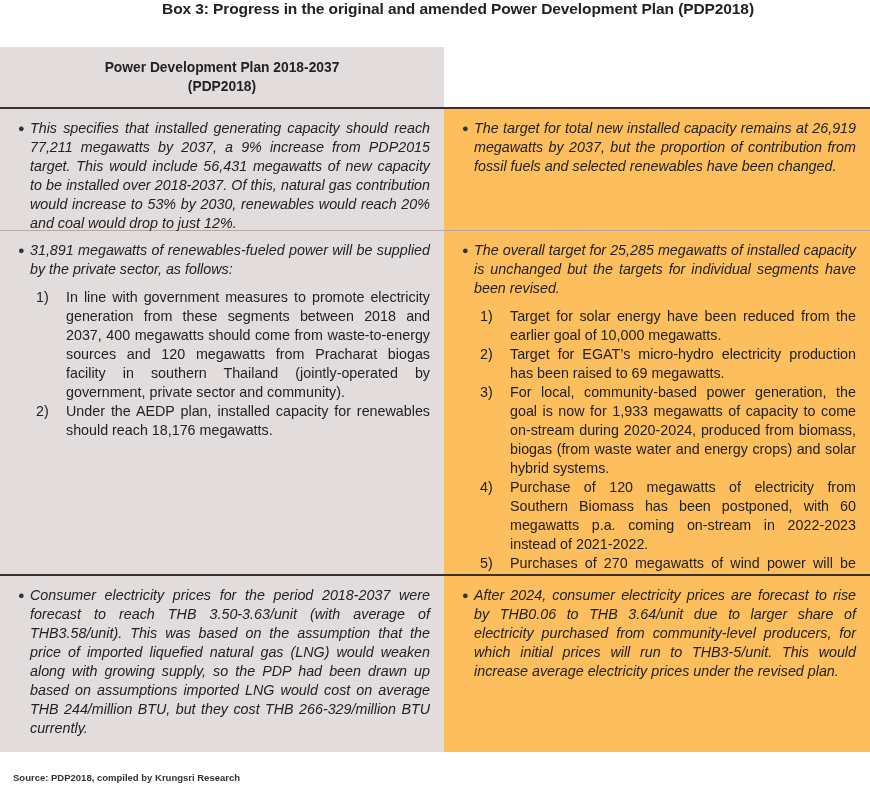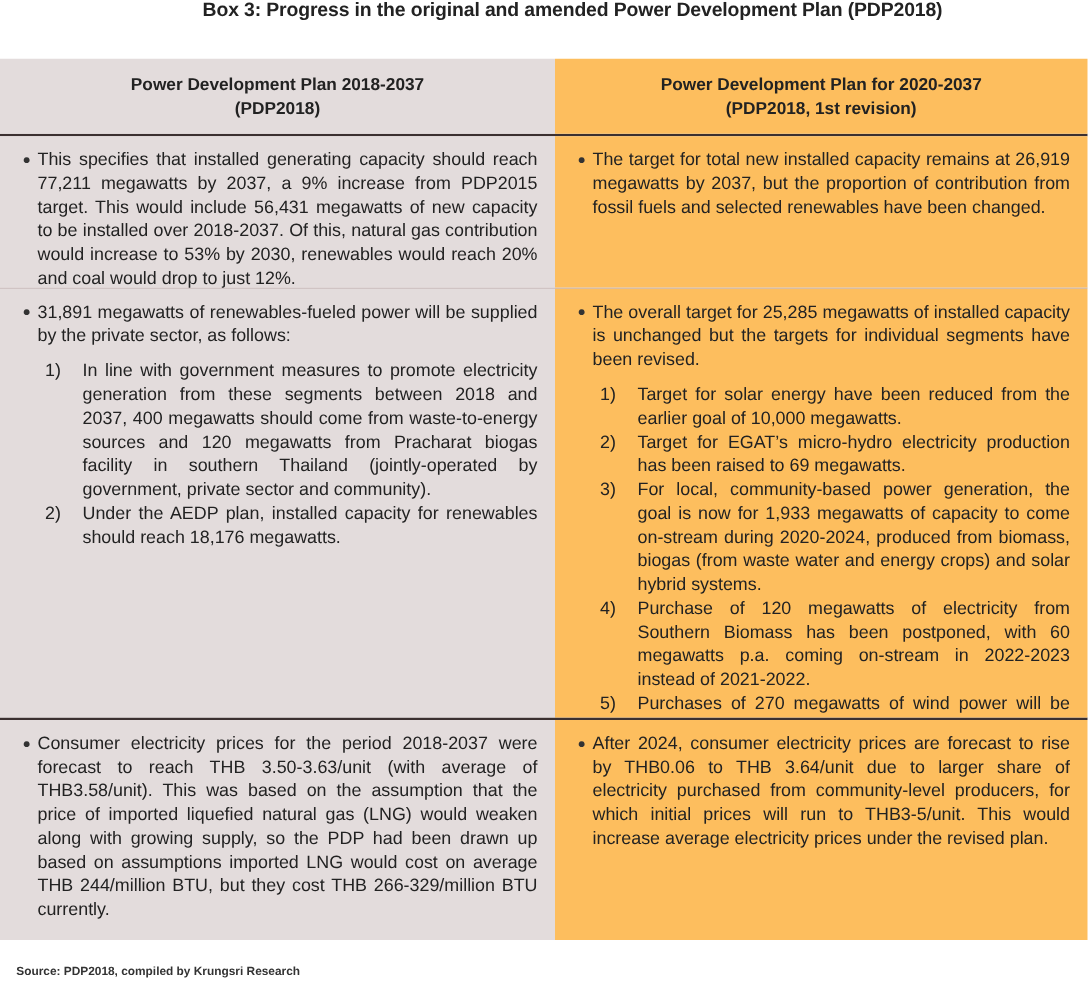--- a/index.html
+++ b/index.html
@@ -12,41 +12,37 @@
   .cell { box-sizing:border-box; font-size:14.3px; line-height:19px; }
   .cell.left { width:444px; background:#e3dcdc; }
   .cell.right { width:426px; background:#fdbe5e; }
   .head .cell { height:60px; display:flex; flex-direction:column; align-items:center; justify-content:center;
                 font-weight:bold; font-size:13.8px; line-height:19px; color:#222; }
   .sep-thick { height:2px; background:#3b3030; width:870px; }
   .sep-thin { height:1px; background:#b9a7a7; width:870px; }
   .body-cell { padding:10px 14px 0 14px; }
   .bullet { display:flex; text-align:justify; }
   .bullet .dot { width:16px; flex:none; font-size:11px; line-height:19px; color:#333; padding-left:4px; box-sizing:border-box; }
-  .bullet .txt { flex:1; }
+  .bullet .txt { flex:1;font-style:italic; }
   .sub { display:flex; text-align:justify; margin-left:22px; }
   .sub .num { width:30px; flex:none; }
   .sub .txt { flex:1; }
   .gap { height:9px; }
   .source { position:absolute; left:13px; top:772px; font-size:9.5px; color:#333;font-weight:bold; }
 </style>
 </head>
 <body>
 
 <div class="title">Box 3: Progress in the original and amended Power Development Plan (PDP2018)</div>
 
 <div class="table">
   <div class="row head">
     <div class="cell left">
       <span>Power Development Plan 2018-2037</span>
       <span>(PDP2018)</span>
-    </div>
-    <div class="cell right">
-      <span>Power Development Plan for 2020-2037</span>
-      <span>(PDP2018, 1st revision)</span>
     </div>
   </div>
   <div class="sep-thick"></div>
 
   <div class="row" style="height:121px;">
     <div class="cell left body-cell">
       <div class="bullet">
         <span class="dot">●</span>
         <span class="txt">This specifies that installed generating capacity should reach 77,211 megawatts by 2037, a 9% increase from PDP2015 target. This would include 56,431 megawatts of new capacity to be installed over 2018-2037. Of this, natural gas contribution would increase to 53% by 2030, renewables would reach 20% and coal would drop to just 12%.</span>
       </div>

